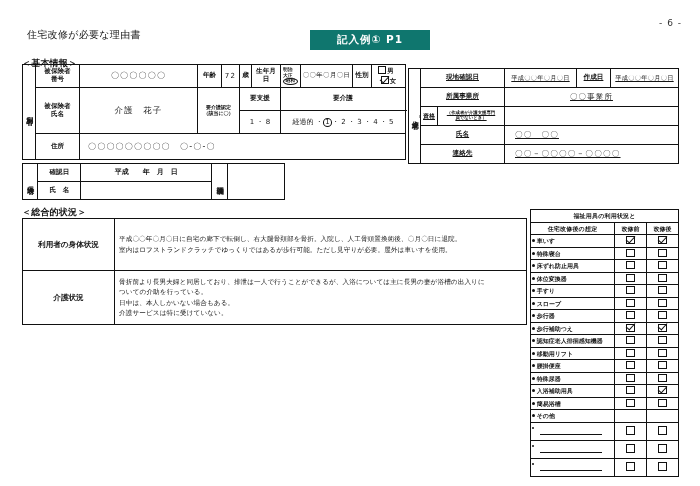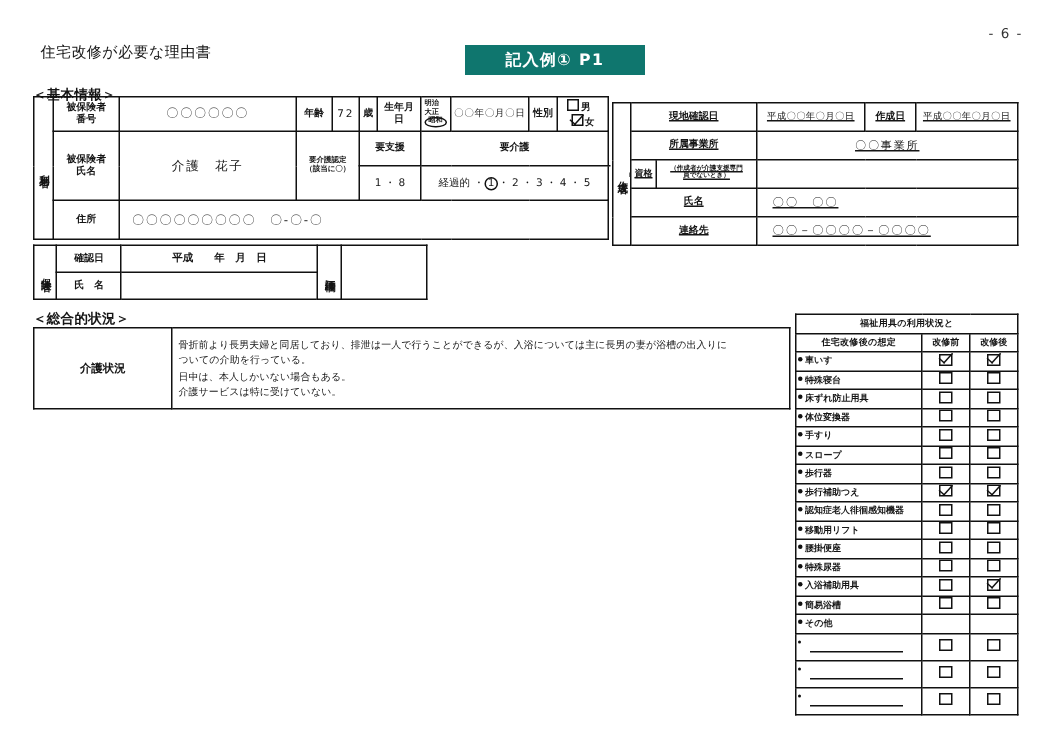--- a/index.html
+++ b/index.html
@@ -284,20 +284,25 @@
   </tbody>
     </table>
 
   <div class="sec-overall">＜総合的状況＞</div>
   <table class="tbl-overall">
     <colgroup>
         <col style="width:92px">
         <col>
       </colgroup>
     <tbody>
+        <tr style="height:52px">
+      <td class="lbl" style="white-space:pre-line">利用者の身体状況</td>
+      <td class="body-txt" style="white-space:pre-line">平成〇〇年〇月〇日に自宅の廊下で転倒し、右大腿骨頚部を骨折。入院し、人工骨頭置換術後、〇月〇日に退院。
+室内はロフストランドクラッチでゆっくりではあるが歩行可能。ただし見守りが必要。屋外は車いすを使用。</td>
+    </tr>
     <tr style="height:54px">
       <td class="lbl" style="white-space:pre-line">介護状況</td>
       <td class="body-txt" style="white-space:pre-line">骨折前より長男夫婦と同居しており、排泄は一人で行うことができるが、入浴については主に長男の妻が浴槽の出入りに
 ついての介助を行っている。
 日中は、本人しかいない場合もある。
 介護サービスは特に受けていない。</td>
     </tr>
   </tbody>
     </table>
 

